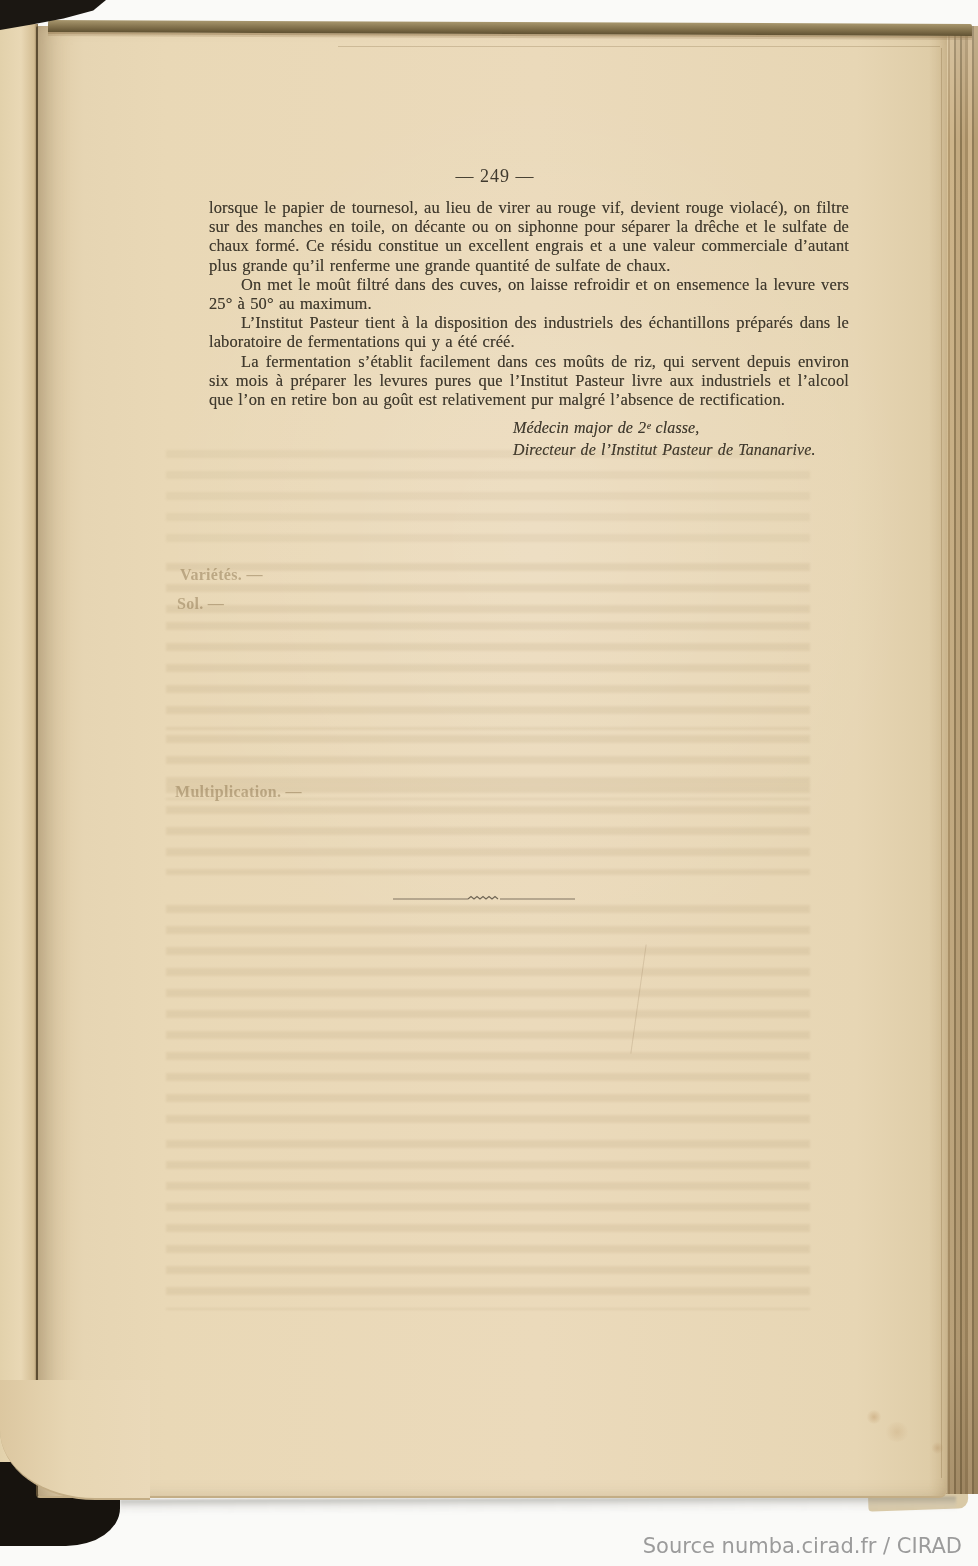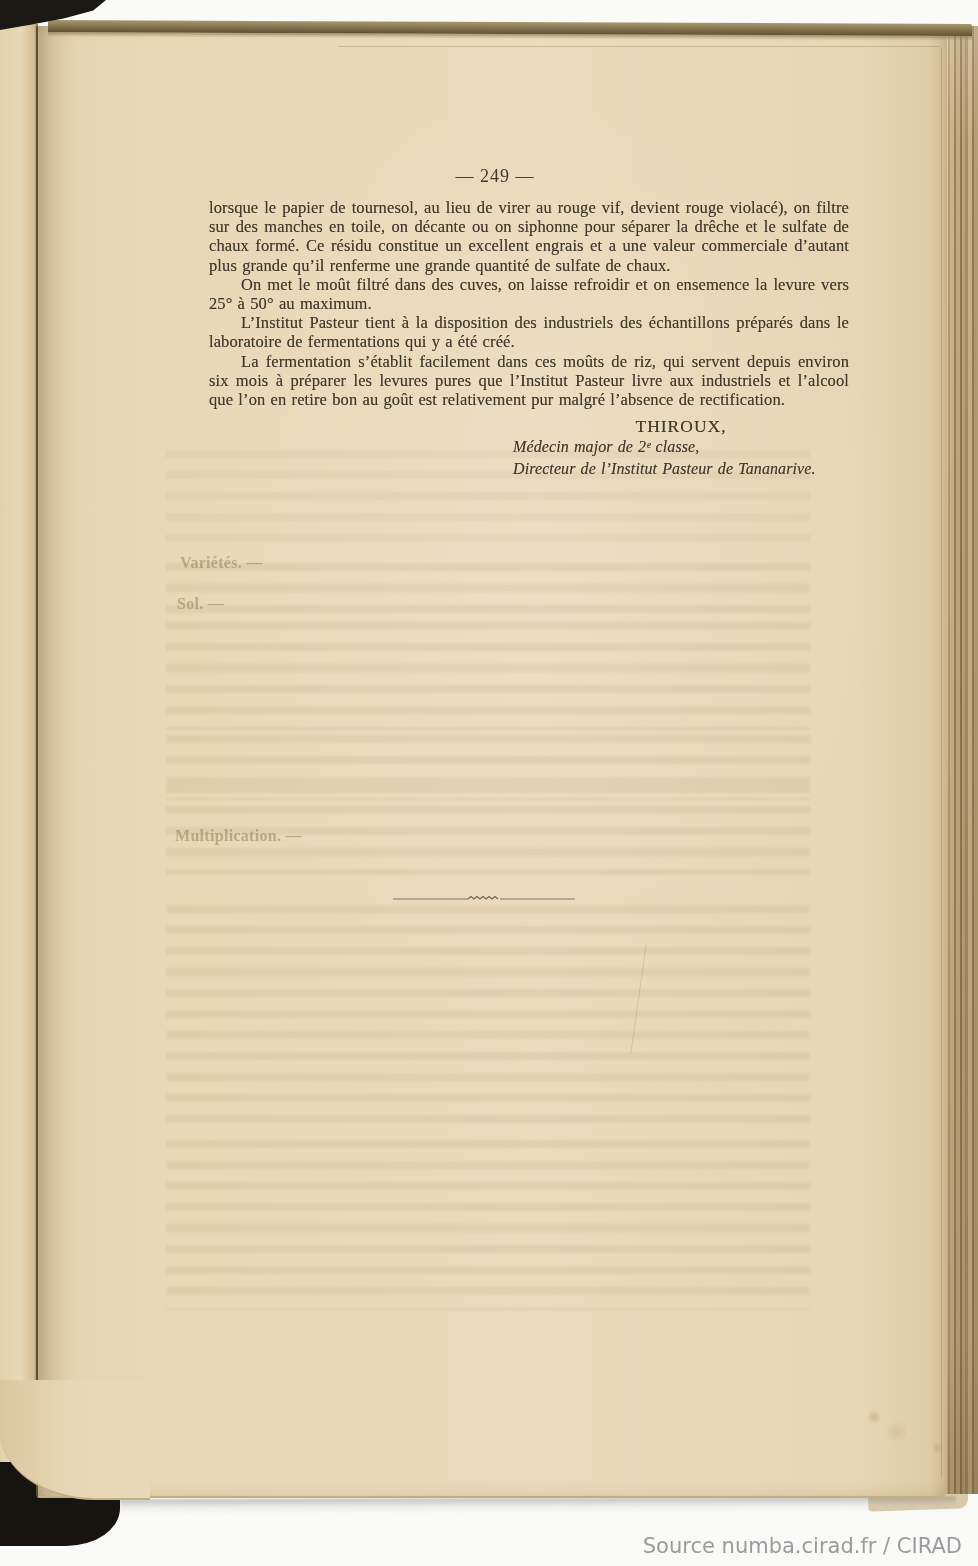--- a/index.html
+++ b/index.html
@@ -136,34 +136,33 @@
     <div class="inner-line-v"></div>
     <div class="inner-line-h"></div>
 
     <div class="ghost faint" style="top:424px;height:95px;"></div>
     <div class="ghost" style="top:537px;height:53px;"></div>
     <div class="ghost" style="top:596px;height:108px;"></div>
     <div class="ghost" style="top:709px;height:65px;"></div>
     <div class="ghost" style="top:759px;height:90px;"></div>
     <div class="ghost" style="top:879px;height:230px;"></div>
     <div class="ghost" style="top:1114px;height:170px;"></div>
-    <span class="ghost-head" style="left:142px;top:528px;text-align:center;">Variétés. —</span>
+    <span class="ghost-head" style="left:142px;top:540px;text-align:center;">Variétés. —</span>
     <span class="ghost-head" style="left:139px;top:569px;">Sol. —</span>
-    <span class="ghost-head" style="left:137px;top:801px;">Multiplication. —</span>
+    <span class="ghost-head" style="left:137px;top:757px;">Multiplication. —</span>
 
     <div class="pagenum">— 249 —</div>
 
     <div class="textcol">
       <p class="para">lorsque le papier de tournesol, au lieu de virer au rouge vif, devient rouge violacé), on filtre sur des manches en toile, on décante ou on siphonne pour séparer la drêche et le sulfate de chaux formé. Ce résidu constitue un excellent engrais et a une valeur commerciale d’autant plus grande qu’il renferme une grande quantité de sulfate de chaux.</p>
       <p class="para ind">On met le moût filtré dans des cuves, on laisse refroidir et on ensemence la levure vers 25° à 50° au maximum.</p>
       <p class="para ind">L’Institut Pasteur tient à la disposition des industriels des échantillons préparés dans le laboratoire de fermentations qui y a été créé.</p>
       <p class="para ind">La fermentation s’établit facilement dans ces moûts de riz, qui servent depuis environ six mois à préparer les levures pures que l’Institut Pasteur livre aux industriels et l’alcool que l’on en retire bon au goût est relativement pur malgré l’absence de rectification.</p>
 
       <div class="signature">
-        <div class="sig-name">THIROUX,</div>
         <div class="sig-role">Médecin major de 2ᵉ classe,</div>
         <div class="sig-role">Directeur de l’Institut Pasteur de Tananarive.</div>
       </div>
     </div>
 
     <svg class="divider" viewBox="0 0 184 10">
       <path d="M1 5 H76 M108 5 H183" stroke="#6f6352" stroke-width="1.2" fill="none"></path>
       <path d="M76 5 l3 -2.5 3 2.5 3 -2.5 3 2.5 3 -2.5 3 2.5 3 -2.5 3 2.5 3 -2.5 3 2.5" stroke="#5a5143" stroke-width="1.1" fill="none"></path>
     </svg>
 

